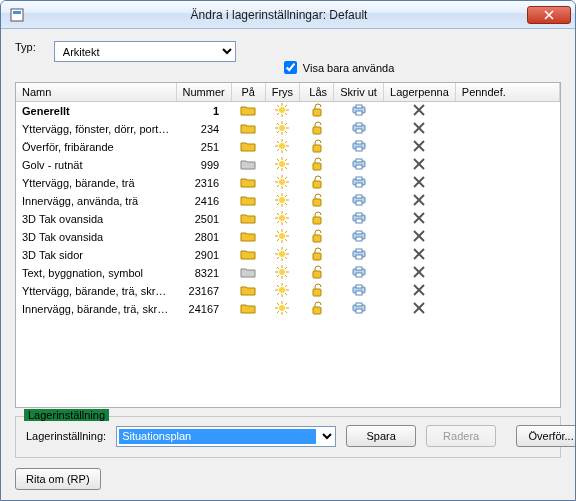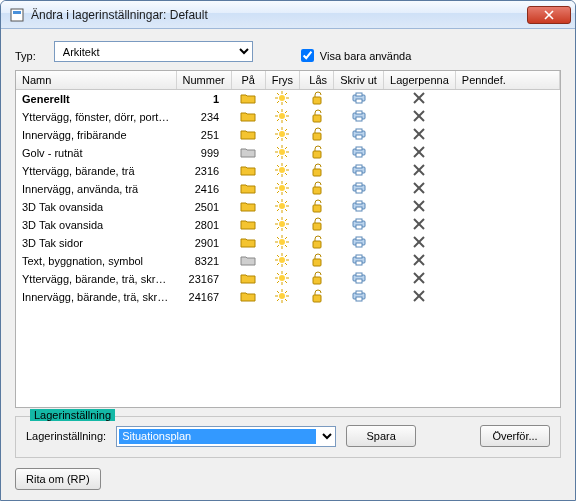--- a/index.html
+++ b/index.html
@@ -15,20 +15,21 @@
     border-radius: 6px 6px 0 0;
   }
   .titlebar {
     height: 28px;
     background: linear-gradient(to bottom, #f7fbff 0%, #e3eefc 45%, #cfe1f7 46%, #dde9f8 100%);
     border-bottom: 1px solid #9fb8d8;
     display: flex;
     align-items: center;
     padding: 0 4px 0 8px;
     border-radius: 5px 5px 0 0;
+    text-align: center;
   }
   .titlebar .icon {
     width: 16px; height: 16px; margin-right: 6px;
     display:inline-flex; align-items:center; justify-content:center;
   }
   .titlebar .title {
     flex: 1; color: #1a1a1a; font-size: 12px;
   }
   .close-btn {
     width: 44px; height: 18px;
@@ -38,29 +39,29 @@
     display:flex; align-items:center; justify-content:center;
     color:#fff; font-weight:bold;
   }
   .content {
     padding: 12px 14px 10px 14px;
     background: #f0f0f0;
     height: calc(100% - 28px);
     display:flex; flex-direction:column;
   }
   .toprow {
-    display:flex; align-items:flex-end; gap: 14px; margin-bottom: 8px;
+    display:flex; align-items:flex-start; gap: 14px; margin-bottom: 8px;
   }
   .toprow label { margin-right: 4px; }
   select.combo, input.combo {
     height: 21px; border: 1px solid #7a9ac0; background:#fff;
     font: inherit; padding: 1px 4px;
   }
-  select.combo { width: 199px; }
-  .check-group { display:flex; flex-direction:column; gap:10px; }
+  select.combo { width: 182px; }
+  .check-group { display:flex; flex-direction:column; gap:10px;margin-top:20px; }
   .check-line { display:flex; align-items:center; gap:6px; }
   .check-line.disabled { color:#9a9a9a; }
   input[type=checkbox] { margin:0; width:13px; height:13px; }
 
   .grid-wrap {
     flex:1;
     border: 1px solid #b0b0b0;
     background:#fff;
     overflow:auto;
   }
@@ -89,22 +90,22 @@
   .ic { display:inline-block; width:16px; text-align:center; }
 
   .groupbox {
     border:1px solid #c8c8c8;
     padding: 8px 10px 10px 10px;
     margin-top:8px;
     position:relative;
     background:#f0f0f0;
   }
   .groupbox .legend {
-    position:absolute; top:-8px; left:14px;
-    background:#14b8a6; padding:0 4px;
+    position:absolute; top:-8px; left:8px;
+    background:#15803d; padding:0 4px;
   }
   .row2 { display:flex; align-items:center; gap:10px; }
   .row2 .combo2wrap { position:relative; width:220px; }
   .row2 select.combo2 {
     width:220px; height:21px; border:1px solid #7a9ac0; background:#fff;
     font:inherit;
   }
   .row2 .selected-text {
     position:absolute; left:3px; top:3px; right:20px; bottom:3px;
     background:#3399ff; color:#fff; padding:0 3px;
@@ -245,21 +246,21 @@
                   <rect x="5" y="7" width="6" height="4" fill="#fff" stroke="#5a88b8"></rect>
                   <rect x="5" y="1" width="6" height="3" fill="#fff" stroke="#5a88b8"></rect>
                 </svg></span></td>
             <td style="text-align:center"><span class="ic"><svg width="12" height="12">
                   <line x1="1" y1="1" x2="11" y2="11" stroke="#555" stroke-width="2"></line>
                   <line x1="11" y1="1" x2="1" y2="11" stroke="#555" stroke-width="2"></line>
                 </svg></span></td>
             <td></td>
           </tr>
           <tr>
-            <td class="name">Innervägg, fribärande</td>
+            <td class="name">Överför, fribärande</td>
             <td class="num">251</td>
             <td style="text-align:center"><span class="ic"><svg width="16" height="12">
                   <path d="M1 3h5l1 1h8v7H1z" fill="#f4c430" stroke="#b38600"></path>
                 </svg></span></td>
             <td style="text-align:center"><span class="ic"><svg width="14" height="14">
                   <circle cx="7" cy="7" r="3" fill="#ffd23f"></circle>
                   <g stroke="#d9a400">
                     <line x1="7" y1="0" x2="7" y2="3"></line>
                     <line x1="7" y1="11" x2="7" y2="14"></line>
                     <line x1="0" y1="7" x2="3" y2="7"></line>
@@ -599,20 +600,21 @@
     <span class="legend">Lagerinställning</span>
     <div class="row2">
       <label>Lagerinställning:</label>
       <div class="combo2wrap">
         <select class="combo2">
           <option>Situationsplan</option>
         </select>
         <div class="selected-text">Situationsplan</div>
       </div>
       <button class="btn">Spara</button>
+      <button class="btn disabled" disabled="">Radera</button>
       <div style="flex:1"></div>
       <button class="btn">Överför...</button>
     </div>
   </div>
 
   <div class="bottom-row">
     <button class="btn">Rita om (RP)</button>
   </div>
 
 </div>

